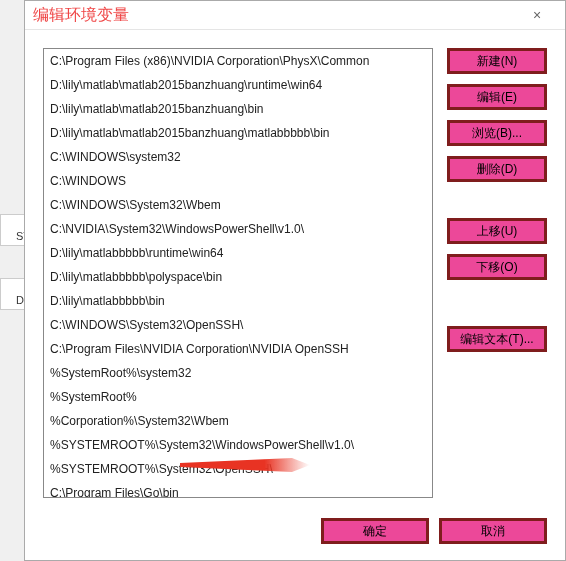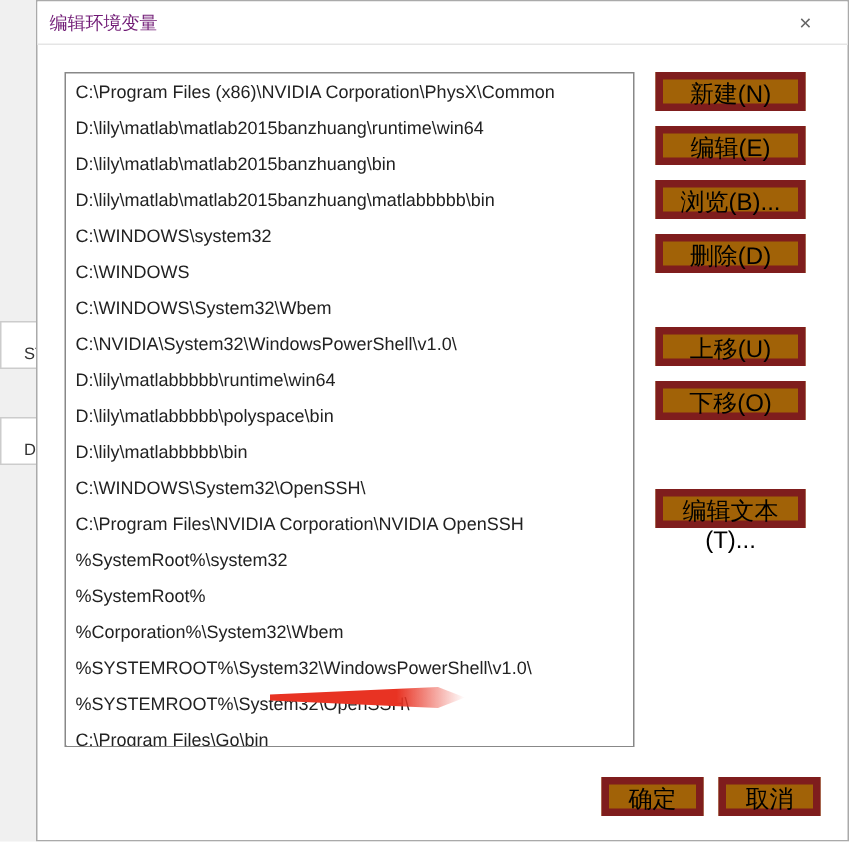--- a/index.html
+++ b/index.html
@@ -34,37 +34,37 @@
     .titlebar {
       height: 30px;
       display: flex;
       align-items: center;
       padding: 0 8px;
       border-bottom: 1px solid #e5e5e5;
       background: #fff;
     }
     .titlebar-title {
       flex: 1;
-      font-size: 12px;
-      color: #701a75;
+      font-size: 16px;
+      color: #ef4444;
     }
     .titlebar-close {
       width: 40px;
       height: 28px;
       display: flex;
       align-items: center;
       justify-content: center;
       font-size: 14px;
       color: #666;
       cursor: pointer;
     }
     .content {
       flex: 1;
       display: flex;
-      padding: 18px 28px 8px 18px;
+      padding: 18px 18px 8px 18px;
       gap: 14px;
     }
     .listbox {
       flex: 1;
       border: 1px solid #888;
       background: #fff;
       overflow-y: scroll;
       height: 450px;
       position: relative;
     }
@@ -81,35 +81,35 @@
       line-height: 16px;
     }
     .button-col {
       width: 100px;
       display: flex;
       flex-direction: column;
       gap: 10px;
     }
     .btn {
       height: 26px;
-      border: 5px solid #7f1d1d;
-      background: #a16207;
-      font-size: 16px;
+      border: 3px solid #7f1d1d;
+      background: #ec4899;
+      font-size: 12px;
       cursor: pointer;
       font-family: inherit;
     }
     .spacer-sm { height: 16px; }
     .spacer-lg { height: 26px; }
     .footer {
       display: flex;
       justify-content: flex-end;
       gap: 10px;
       padding: 12px 18px 16px 18px;
     }
-    .footer .btn { width: 68px; }
+    .footer .btn { width: 108px; }
     .arrow {
       position: absolute;
       left: 180px;
       top: 454px;
       width: 130px;
       height: 22px;
       pointer-events: none;
     }
   </style>
 </head>

